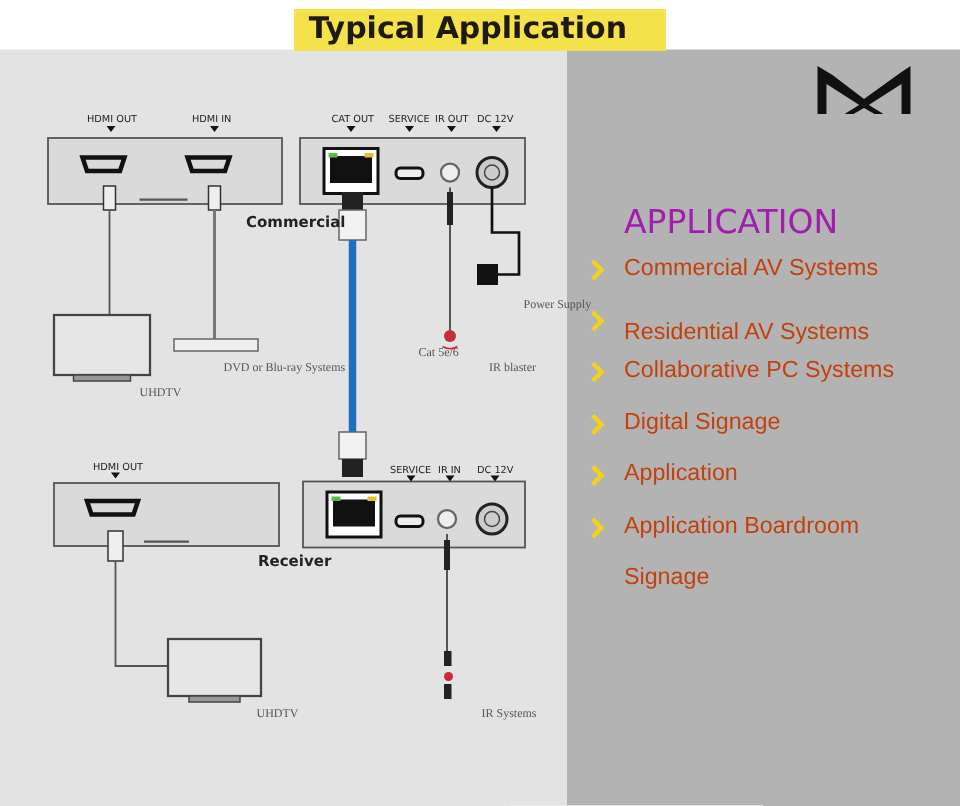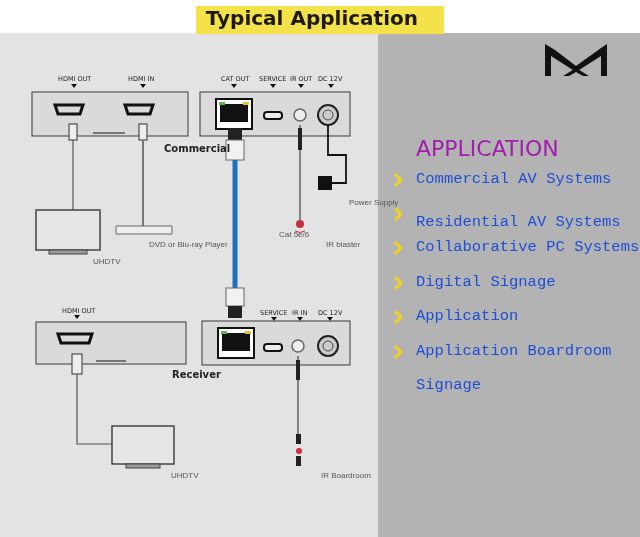--- a/index.html
+++ b/index.html
@@ -2,25 +2,25 @@
 <html><head>
 <meta charset="utf-8">
 <style>
   html,body{margin:0;padding:0;}
   body{width:640px;height:537px;position:relative;overflow:hidden;background:#ffffff;font-family:"Liberation Sans",sans-serif;}
   .left{position:absolute;left:0;top:33px;width:378px;height:504px;background:#e3e3e3;}
   .right{position:absolute;left:378px;top:33px;width:262px;height:504px;background:#b3b3b3;}
   .title-banner{position:absolute;left:196px;top:6px;width:248px;height:28px;background:#f3e24a;}
   .title-text{position:absolute;left:196px;top:4px;width:222px;text-align:right;font-family:"DejaVu Sans",sans-serif;font-size:20px;color:#1e1a12;line-height:28px;font-weight:bold;}
   .lbl{position:absolute;font-size:6.5px;color:#222;font-family:"DejaVu Sans",sans-serif;white-space:nowrap;}
-  .cap{position:absolute;font-size:8px;color:#555;font-family:Liberation Sans, sans-serif;white-space:nowrap;padding-left:40px;}
+  .cap{position:absolute;font-size:8px;color:#555;font-family:Liberation Serif, serif;white-space:nowrap;padding-left:40px;}
   .devname{position:absolute;font-size:10px;color:#222;font-weight:bold;font-family:"DejaVu Sans",sans-serif;}
   .arrow{position:absolute;width:0;height:0;border-left:3px solid transparent;border-right:3px solid transparent;border-top:4px solid #111;}
   .app-head{position:absolute;left:416px;top:136px;font-family:"DejaVu Sans",sans-serif;font-size:22px;color:#a21caf;}
-  .app-item{position:absolute;left:416px;font-family:Liberation Mono, monospace;font-size:15.5px;color:#1d4ed8;white-space:nowrap;}
+  .app-item{position:absolute;left:416px;font-family:Liberation Sans, sans-serif;font-size:15.5px;color:#c2410c;white-space:nowrap;}
   .chev{position:absolute;left:393px;width:10px;height:14px;}
   .logo{position:absolute;left:543px;top:42px;width:66px;height:36px;}
 </style>
 </head>
 <body>
 
 <div class="left"></div>
 <div class="right"></div>
 
 <div class="title-banner"></div>
@@ -112,26 +112,26 @@
 <span class="arrow" style="left:328px;top:84px"></span>
 <span class="arrow" style="left:74px;top:315px"></span>
 <span class="arrow" style="left:271px;top:317px"></span>
 <span class="arrow" style="left:297px;top:317px"></span>
 <span class="arrow" style="left:327px;top:317px"></span>
 
 <span class="devname" style="left:164px;top:143px">Commercial</span>
 <span class="devname" style="left:172px;top:369px">Receiver</span>
 
 <span class="cap" style="left:53px;top:257px">UHDTV</span>
-<span class="cap" style="left:109px;top:240px">DVD or Blu-ray Player</span>
+<span class="cap" style="left:109px;top:240px">DVD or Blu-ray Systems</span>
 <span class="cap" style="left:309px;top:198px">Power Supply</span>
 <span class="cap" style="left:286px;top:240px">IR blaster</span>
 <span class="cap" style="left:239px;top:230px">Cat 5e/6</span>
 <span class="cap" style="left:131px;top:471px">UHDTV</span>
-<span class="cap" style="left:281px;top:471px">IR Boardroom</span>
+<span class="cap" style="left:281px;top:471px">IR Systems</span>
 
 <svg class="logo" viewBox="0 0 66 36">
   <path d="M2 2 L2 34 L8 34 L8 14 L33 30 L58 14 L58 34 L64 34 L64 2 L58 6 L33 24 L12 8 Z" fill="#111"></path>
   <path d="M20 34 L33 26 L46 34 L40 34 L33 30 L26 34 Z" fill="#111"></path>
 </svg>
 
 <div class="app-head">APPLICATION</div>
 
 <svg class="chev" style="top:173px" viewBox="0 0 10 14">
     <path d="M2 1 L8 7 L2 13" fill="none" stroke="#f2d21c" stroke-width="3"></path>

